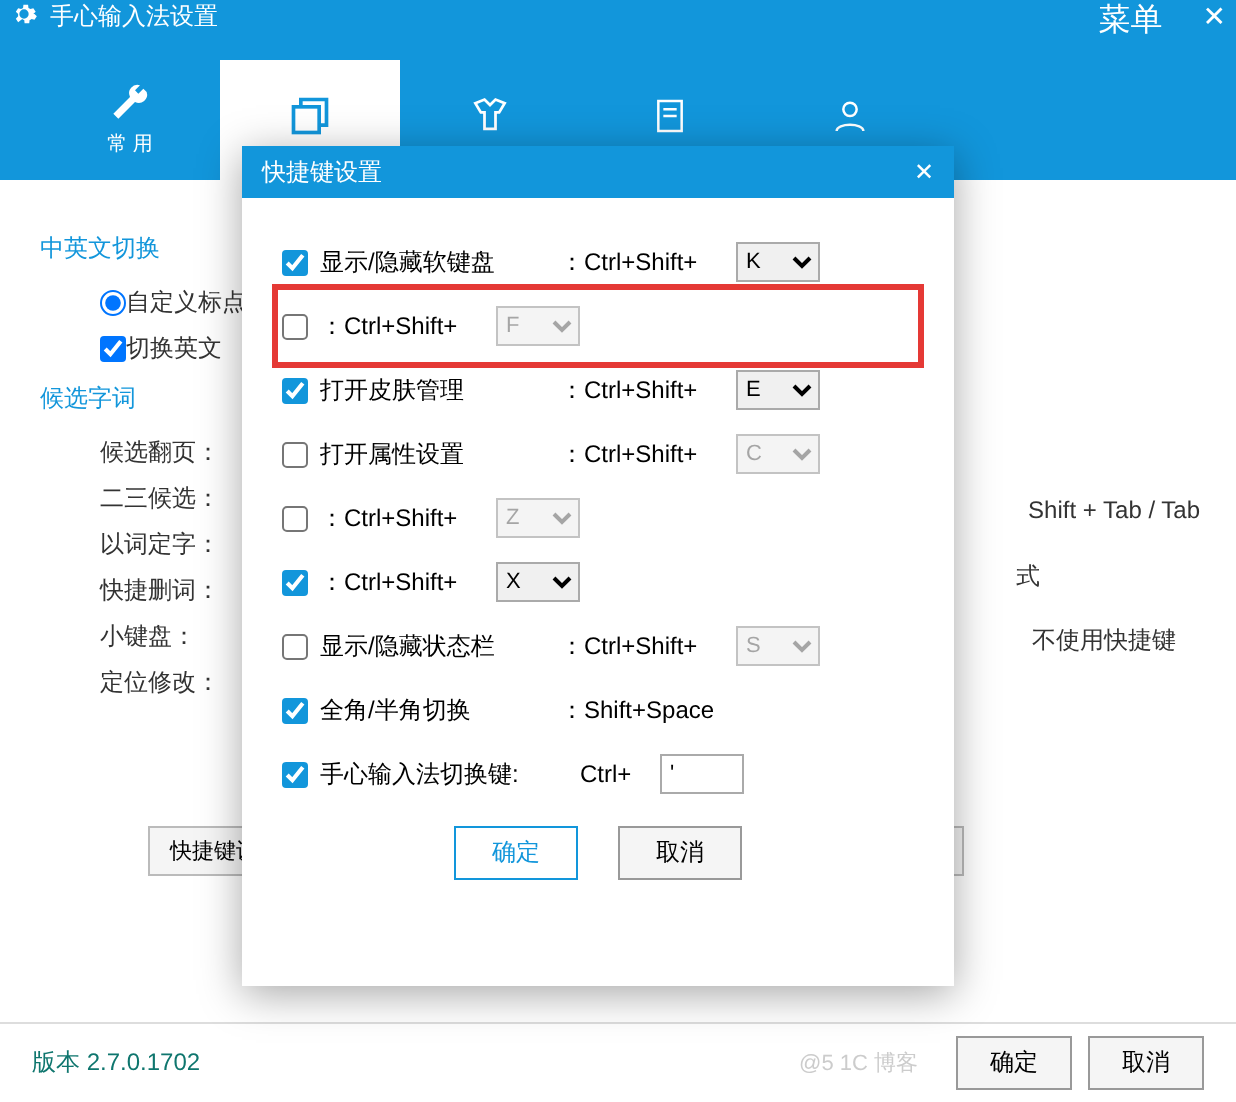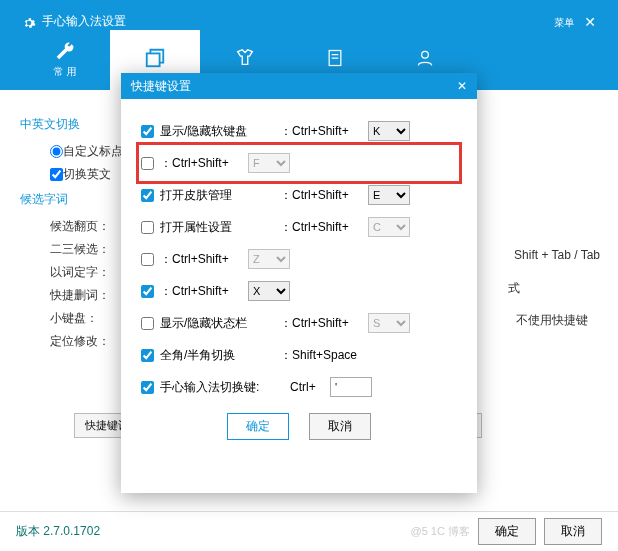--- a/index.html
+++ b/index.html
@@ -1,22 +1,22 @@
 <!DOCTYPE html>
 <html><head>
 <meta charset="utf-8">
 <style>
 * { box-sizing: border-box; margin: 0; padding: 0; font-family: "Microsoft YaHei", "SimSun", sans-serif; }
 body { width: 618px; height: 551px; background: #f0f0f0; position: relative; overflow: hidden; }
 
 .window { width: 618px; height: 551px; background: #fff; position: absolute; }
-.titlebar { height: 30px; background: #1296db; color: #fff; display: flex; align-items: flex-end; padding: 0 22px; font-size: 12px; }
+.titlebar { height: 30px; background: #1296db; color: #fff; display: flex; align-items: flex-start; padding: 0 5px; font-size: 12px; }
 .titlebar .gear { margin-right: 6px; }
 .titlebar .spacer { flex: 1; }
-.titlebar .menu-txt { font-size: 10px; margin-right: 10px; }
+.titlebar .menu-txt { font-size: 16px; margin-right: 20px; }
 .titlebar .close { font-size: 14px; }
 
 .tabs { height: 60px; background: #1296db; display: flex; align-items: flex-end; padding-left: 20px; }
 .tab { width: 90px; height: 60px; display: flex; flex-direction: column; align-items: center; justify-content: center; color: #fff; font-size: 12px; }
 .tab.active { background: #fff; color: #333; }
 .tab .ticon { font-size: 20px; margin-bottom: 4px; }
 .tab .tlabel { font-size: 10px; }
 
 .main { padding: 18px 20px; font-size: 12px; color: #333; position: relative; height: 420px; }
 .section-label { color: #1296db; font-size: 12px; margin-bottom: 10px; margin-top: 8px; }
@@ -24,21 +24,21 @@
 .lbl { margin-right: 8px; }
 .side-hint { position: absolute; font-size: 12px; color: #333; }
 
 .bottom-btns { position: absolute; bottom: 72px; left: 74px; display: flex; gap: 4px; }
 .bottom-btns button { font-size: 11px; padding: 4px 10px; background: #f5f5f5; border: 1px solid #bbb; }
 
 .footer { position: absolute; bottom: 0; left: 0; right: 0; height: 40px; border-top: 1px solid #ddd; display: flex; align-items: center; padding: 0 16px; font-size: 12px; }
 .footer .ver { color: #0f766e; }
 .footer .fspacer { flex: 1; }
 .footer button { font-size: 12px; padding: 4px 16px; margin-left: 8px; border: 1px solid #999; background: #f5f5f5; }
-.footer .wm { color: #ccc; font-size: 11px; margin-right: 0; }
+.footer .wm { color: #ccc; font-size: 11px; margin-right: 11px; }
 
 
 .modal { position: absolute; top: 73px; left: 121px; width: 356px; height: 420px; background: #fff; box-shadow: 0 4px 20px rgba(0,0,0,0.35); z-index: 10; }
 .modal-title { background: #1296db; color: #fff; font-size: 12px; height: 26px; display: flex; align-items: center; padding: 0 10px; }
 .modal-title .spacer { flex: 1; }
 .modal-body { padding: 16px 20px; font-size: 12px; }
 .mrow { display: flex; align-items: center; height: 32px; }
 .mrow input[type="checkbox"] { margin-right: 6px; accent-color: #1296db; }
 .mrow .mlabel { width: 120px; }
 .mrow .colon { width: 12px; }

